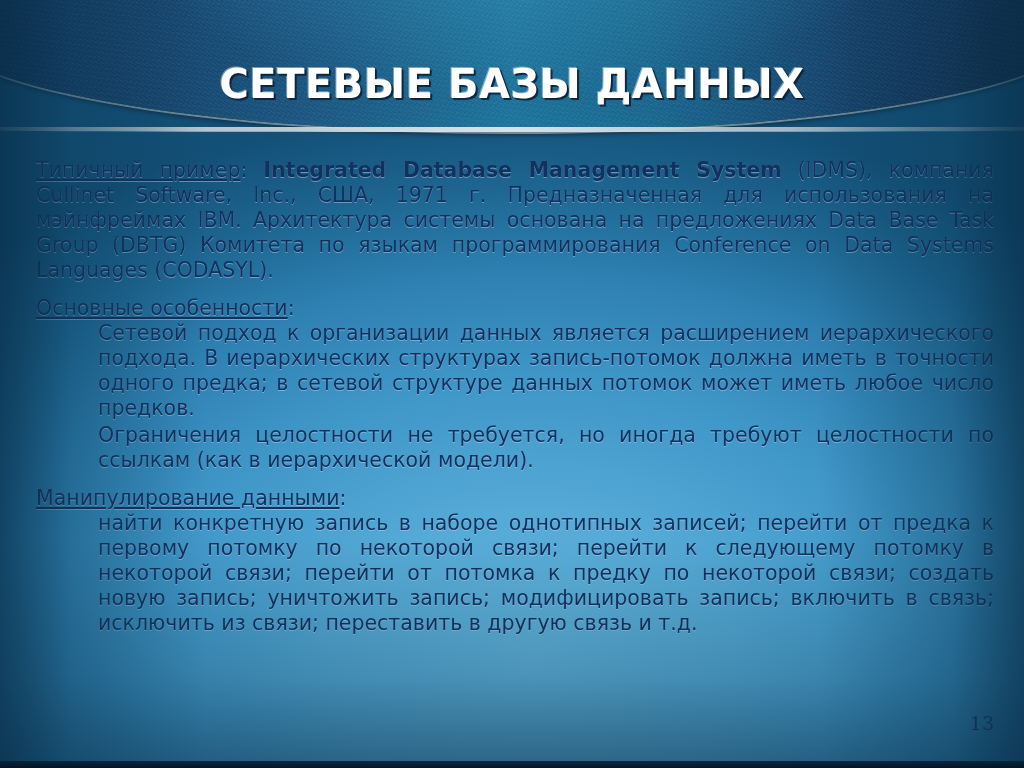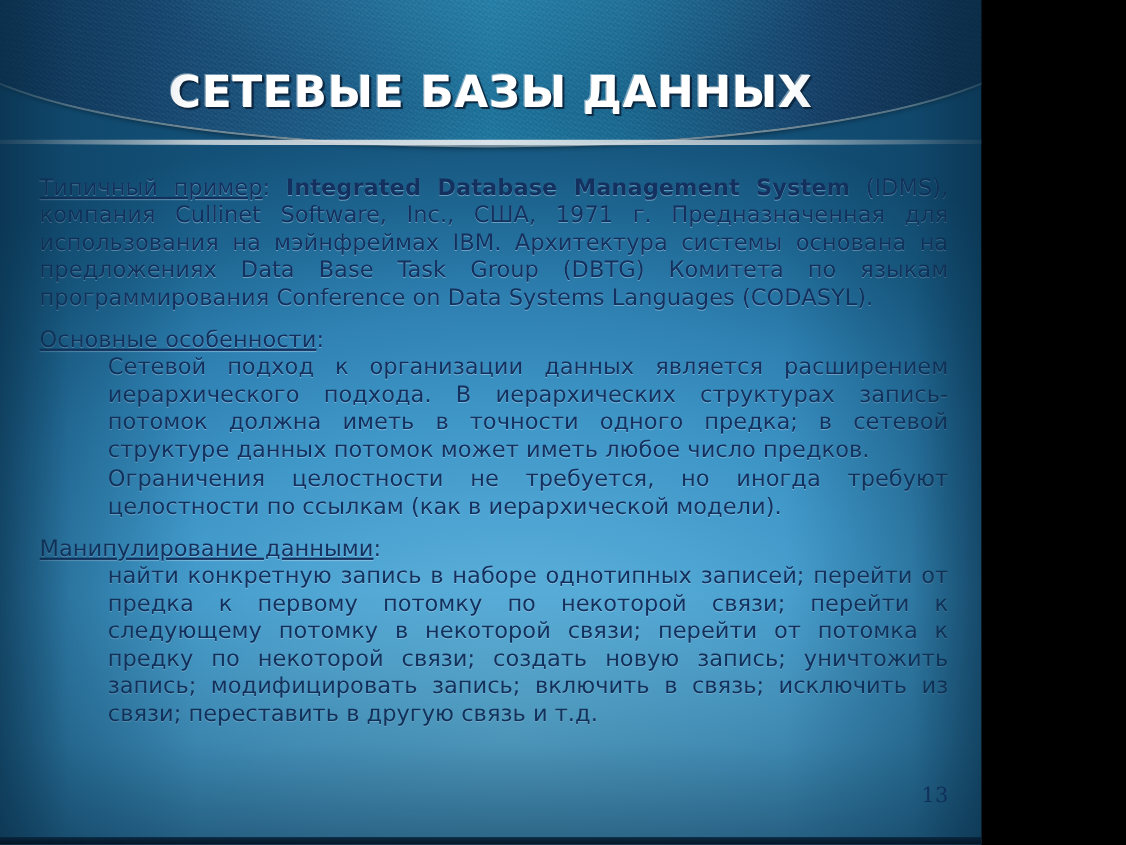--- a/index.html
+++ b/index.html
@@ -2,21 +2,21 @@
 <html lang="ru"><head>
 <meta charset="utf-8">
 <style>
   html, body {
     margin: 0;
     padding: 0;
     background: #000;
   }
   #slide {
     position: relative;
-    width: 892px;
+    width: 1024px;
     height: 768px;
     overflow: hidden;
     font-family: "DejaVu Sans", "Liberation Sans", sans-serif;
     background:
       radial-gradient(ellipse 780px 560px at 52% 86%, #63b6dd 0%, #55aad6 26%, #3f97c8 50%, #2d7fb0 70%, #1d6590 85%, #134f76 100%);
   }
   
   #slide .edge-shade {
     position: absolute;
     inset: 0;

